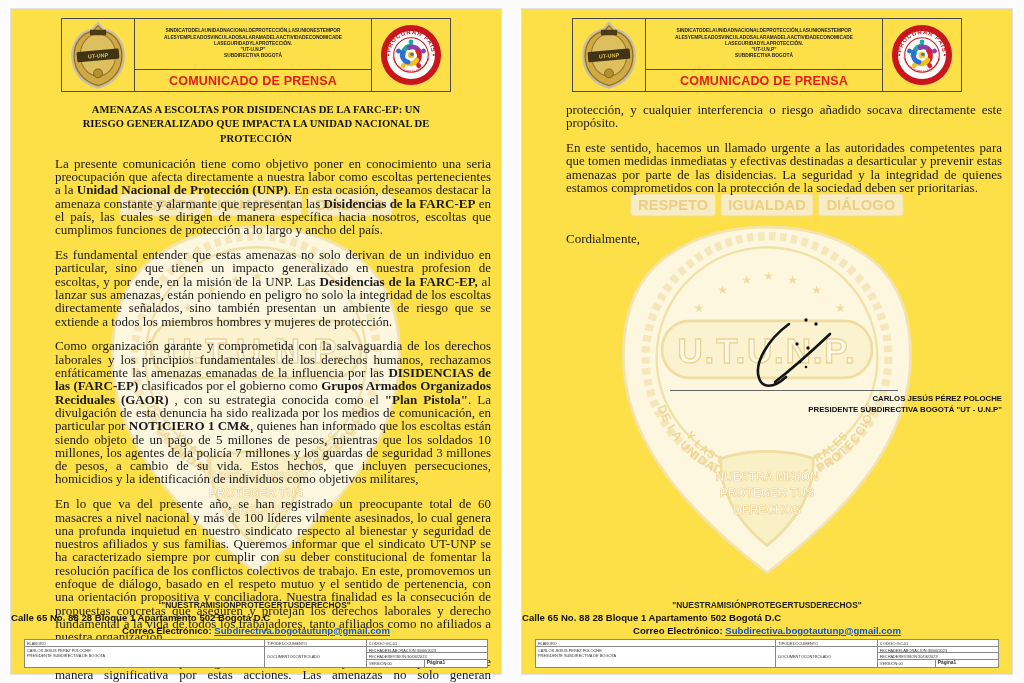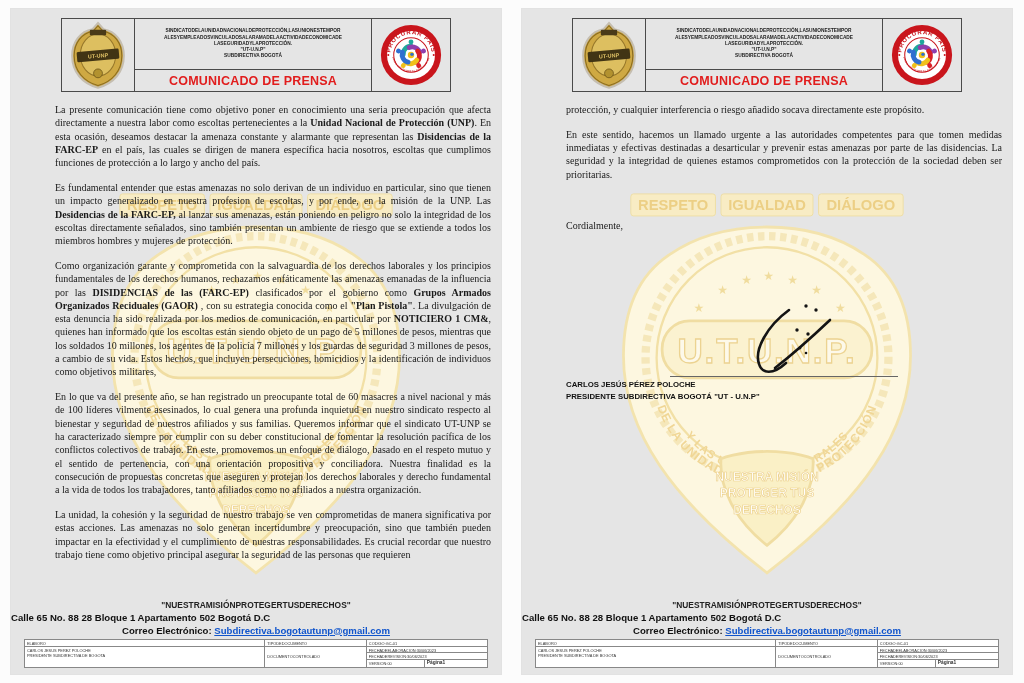--- a/index.html
+++ b/index.html
@@ -1,42 +1,42 @@
 <!DOCTYPE html>
 <html><head>
 <meta charset="utf-8">
 <style>
   html,body{margin:0;padding:0;}
   body{width:1024px;height:683px;position:relative;overflow:hidden;background:#fcfcfc;
        font-family:"Liberation Serif",serif;color:#1a1a1a;}
-  .page{position:absolute;top:8px;width:492px;height:667px;background:#e5e5e5;
+  .page{position:absolute;top:8px;width:492px;height:667px;background:#fde047;
         border:1px solid #e2e2e2;box-sizing:border-box;}
   #page1{left:10px;} #page2{left:521px;}
   .wm{position:absolute;left:50%;transform:translateX(-50%);top:181px;width:368px;height:396px;z-index:0;pointer-events:none;}
   .content{position:relative;z-index:1;}
 
   
   .header-box{width:390px;margin:9px auto 0;border:1.4px solid #4a4a4a;display:flex;height:74px;box-sizing:border-box;background:transparent;}
   .hb-left{width:72px;border-right:1.4px solid #4a4a4a;display:flex;align-items:center;justify-content:center;}
   .hb-mid{flex:1;display:flex;flex-direction:column;border-right:1.4px solid #4a4a4a;min-width:0;}
   .hb-mid-top{flex:1;border-bottom:1.4px solid #4a4a4a;display:flex;flex-direction:column;justify-content:center;padding:2px 3px;}
   .org-line{font:bold 4.8px/1.3 "Liberation Sans",sans-serif;text-align:center;white-space:nowrap;color:#222;}
   .hb-banner{height:21px;display:flex;align-items:center;justify-content:center;
              font:bold 12.5px "Liberation Sans",sans-serif;letter-spacing:.2px;}
   .hb-right{width:78px;display:flex;align-items:center;justify-content:center;}
 
   .doc-title{margin:11px auto 0;max-width:372px;text-align:center;
              font:bold 10.6px/1.35 "Liberation Serif",serif;color:#111;}
   .body-col{padding:0 10px 0 44px;}
-  .body-col p{font-size:10px;line-height:13.3px;text-align:justify;margin:0 0 11.5px;}
+  .body-col p{font-size:13px;line-height:13.3px;text-align:justify;margin:0 0 11.5px;}
   .body-col p.first{margin-top:11px;}
   .closing{text-align:left;}
 
   
-  .sig-block{margin-top:66px;text-align:left;}
+  .sig-block{margin-top:66px;text-align:right;}
   .sig-scribble{display:block;margin:0 auto -4px;}
   .sig-line{width:228px;border-top:1px solid #666;margin:0 auto 2px;}
   .sig-name,.sig-title{font:bold 7.8px/1.5 "Liberation Sans",sans-serif;color:#111;}
 
   
   .footer{position:absolute;left:0;right:0;bottom:6px;z-index:2;}
   .motto{text-align:center;font:bold 8.4px "Liberation Sans",sans-serif;color:#222;}
   .address{text-align:left;font:bold 9.6px "Liberation Sans",sans-serif;margin-top:2.5px;color:#111;}
   .email-row{text-align:center;font:bold 9.6px "Liberation Sans",sans-serif;margin-top:1.5px;color:#111;}
   .email-row a{color:#1155cc;text-decoration:underline;}
@@ -181,20 +181,21 @@
         </div>
         <div class="hb-banner" style="color:#e11d1d">COMUNICADO DE PRENSA</div>
       </div>
       <div class="hb-right">
         <svg width="64" height="64" viewBox="0 0 100 100">
             <use href="#round-logo"></use>
           </svg>
       </div>
     </div>
 
+    <div class="doc-title">AMENAZAS A ESCOLTAS POR DISIDENCIAS DE LA FARC-EP: UN RIESGO GENERALIZADO QUE IMPACTA LA UNIDAD NACIONAL DE PROTECCIÓN</div>
 
     <div class="body-col">
       <p class="first"><span>La presente comunicación tiene como objetivo poner en conocimiento una seria preocupación que afecta directamente a nuestra labor como escoltas pertenecientes a la </span><b>Unidad Nacional de Protección (UNP)</b><span>. En esta ocasión, deseamos destacar la amenaza constante y alarmante que representan las </span><b>Disidencias de la FARC-EP</b><span> en el país, las cuales se dirigen de manera específica hacia nosotros, escoltas que cumplimos funciones de protección a lo largo y ancho del país.</span></p>
       <p><span>Es fundamental entender que estas amenazas no solo derivan de un individuo en particular, sino que tienen un impacto generalizado en nuestra profesion de escoltas, y por ende, en la misión de la UNP. Las </span><b>Desidencias de la FARC-EP,</b><span> al lanzar sus amenazas, están poniendo en peligro no solo la integridad de los escoltas directamente señalados, sino también presentan un ambiente de riesgo que se extiende a todos los miembros hombres y mujeres de protección.</span></p>
       <p><span>Como organización garante y comprometida con la salvaguardia de los derechos laborales y los principios fundamentales de los derechos humanos, rechazamos enfáticamente las amenazas emanadas de la influencia por las </span><b>DISIDENCIAS de las (FARC-EP)</b><span> clasificados por el gobierno como </span><b>Grupos Armados Organizados Reciduales (GAOR)</b><span> , con su estrategia conocida como el </span><b>"Plan Pistola"</b><span>. La divulgación de esta denuncia ha sido realizada por los medios de comunicación, en particular por </span><b>NOTICIERO 1 CM&amp;</b><span>, quienes han informado que los escoltas están siendo objeto de un pago de 5 millones de pesos, mientras que los soldados 10 millones, los agentes de la policía 7 millones y los guardas de seguridad 3 millones de pesos, a cambio de su vida. Estos hechos, que incluyen persecuciones, homicidios y la identificación de individuos como objetivos militares,</span></p>
       <p><span>En lo que va del presente año, se han registrado un preocupante total de 60 masacres a nivel nacional y más de 100 líderes vilmente asesinados, lo cual genera una profunda inquietud en nuestro sindicato respecto al bienestar y seguridad de nuestros afiliados y sus familias. Queremos informar que el sindicato UT-UNP se ha caracterizado siempre por cumplir con su deber constitucional de fomentar la resolución pacífica de los conflictos colectivos de trabajo. En este, promovemos un enfoque de diálogo, basado en el respeto mutuo y el sentido de pertenencia, con una orientación propositiva y conciliadora. Nuestra finalidad es la consecución de propuestas concretas que aseguren y protejan los derechos laborales y derecho fundamental a la vida de todos los trabajadores, tanto afiliados como no afiliados a nuestra organización.</span></p>
       <p><span>La unidad, la cohesión y la seguridad de nuestro trabajo se ven comprometidas de manera significativa por estas acciones. Las amenazas no solo generan incertidumbre y preocupación, sino que también pueden impactar en la efectividad y el cumplimiento de nuestras responsabilidades. Es crucial recordar que nuestro trabajo tiene como objetivo principal asegurar la seguridad de las personas que requieren</span></p>
     </div>
   </div>
 

